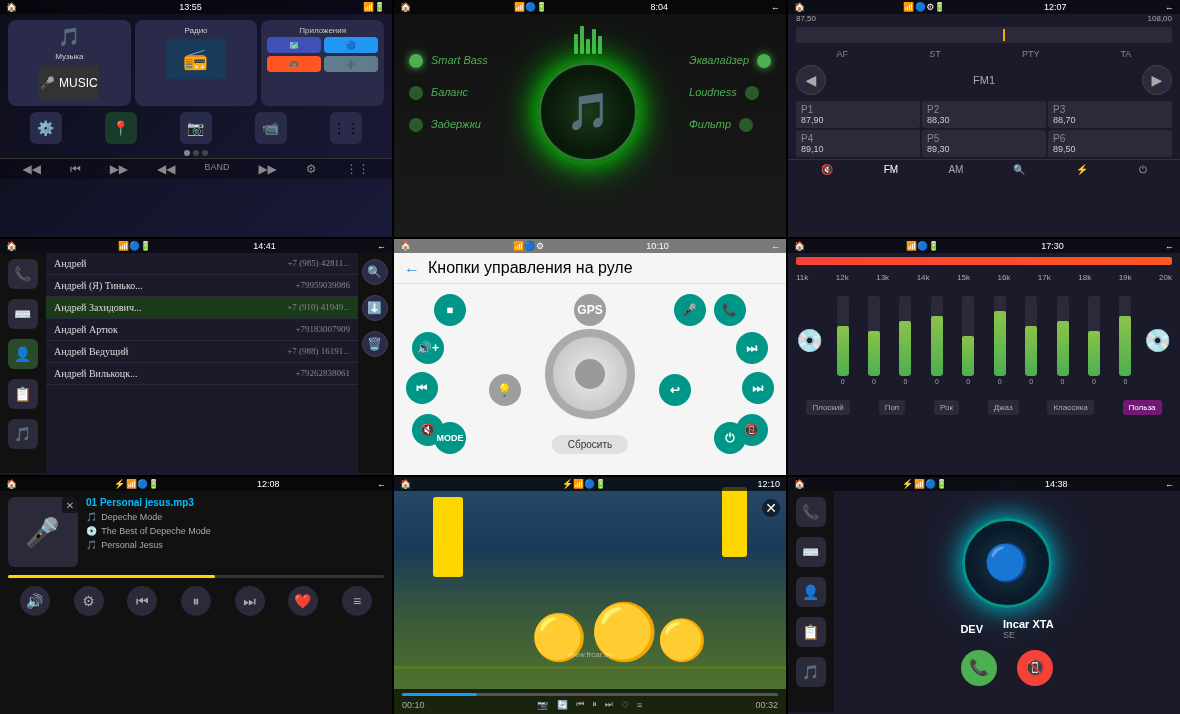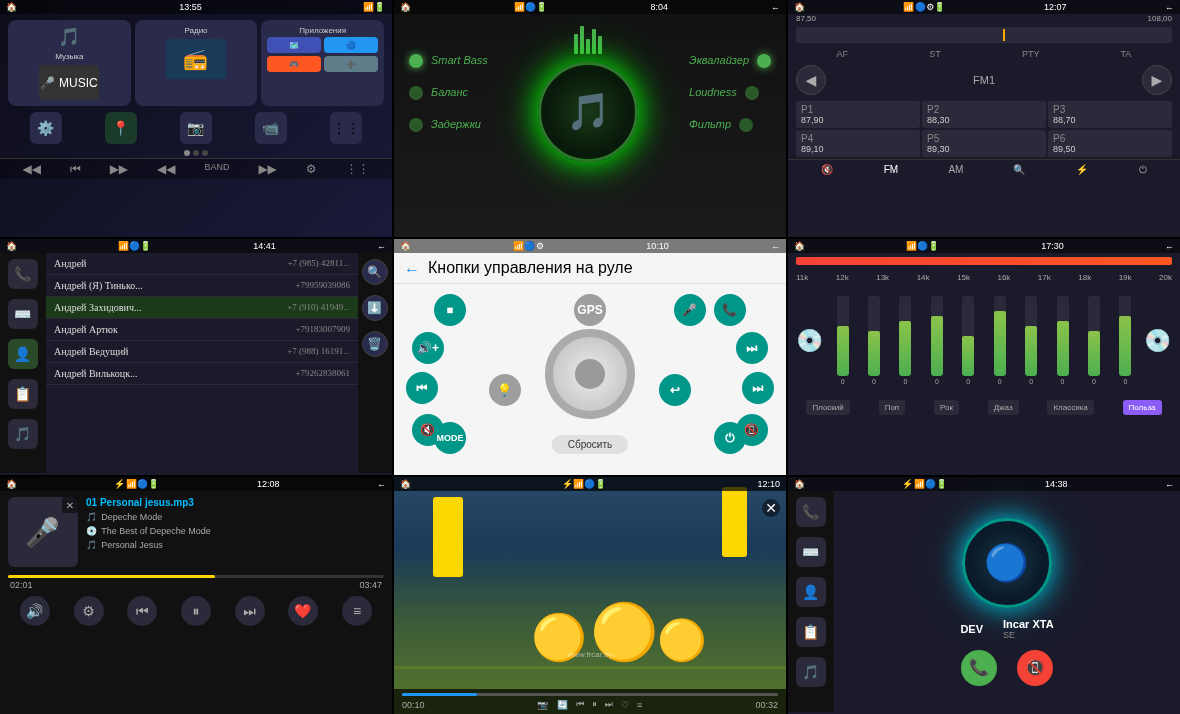--- a/index.html
+++ b/index.html
@@ -394,21 +394,21 @@
       padding: 4px 4px;
     }
     .eq-preset {
       background: #2a2a3a;
       border-radius: 3px;
       padding: 3px 6px;
       font-size: 8px;
       color: #aaa;
       cursor: pointer;
     }
-    .eq-preset.active { background: #8b5cf6; color: #fff; }
+    .eq-preset.active { background: #701a75; color: #fff; }
 
     
     .panel-7 {
       background: #111;
     }
     .panel-7 .status-bar {
       background: rgba(0,0,0,0.5);
       color: #fff;
       font-size: 9px;
       padding: 2px 6px;
@@ -1075,24 +1075,20 @@
         <span class="music-meta-icon">🎵</span>
         <span>Personal Jesus</span>
       </div>
     </div>
   </div>
 
   <div class="progress-section">
     <div class="progress-bar">
       <div class="progress-fill" style="width:55%;"></div>
     </div>
-    <div class="time-row">
-      <span>02:01</span>
-      <span>03:47</span>
-    </div>
   </div>
 
   <div class="player-controls">
     <div class="ctrl-btn">🔊</div>
     <div class="ctrl-btn">⚙</div>
     <div class="ctrl-btn">⏮</div>
     <div class="ctrl-btn">⏸</div>
     <div class="ctrl-btn">⏭</div>
     <div class="ctrl-btn heart">❤️</div>
     <div class="ctrl-btn">≡</div>

